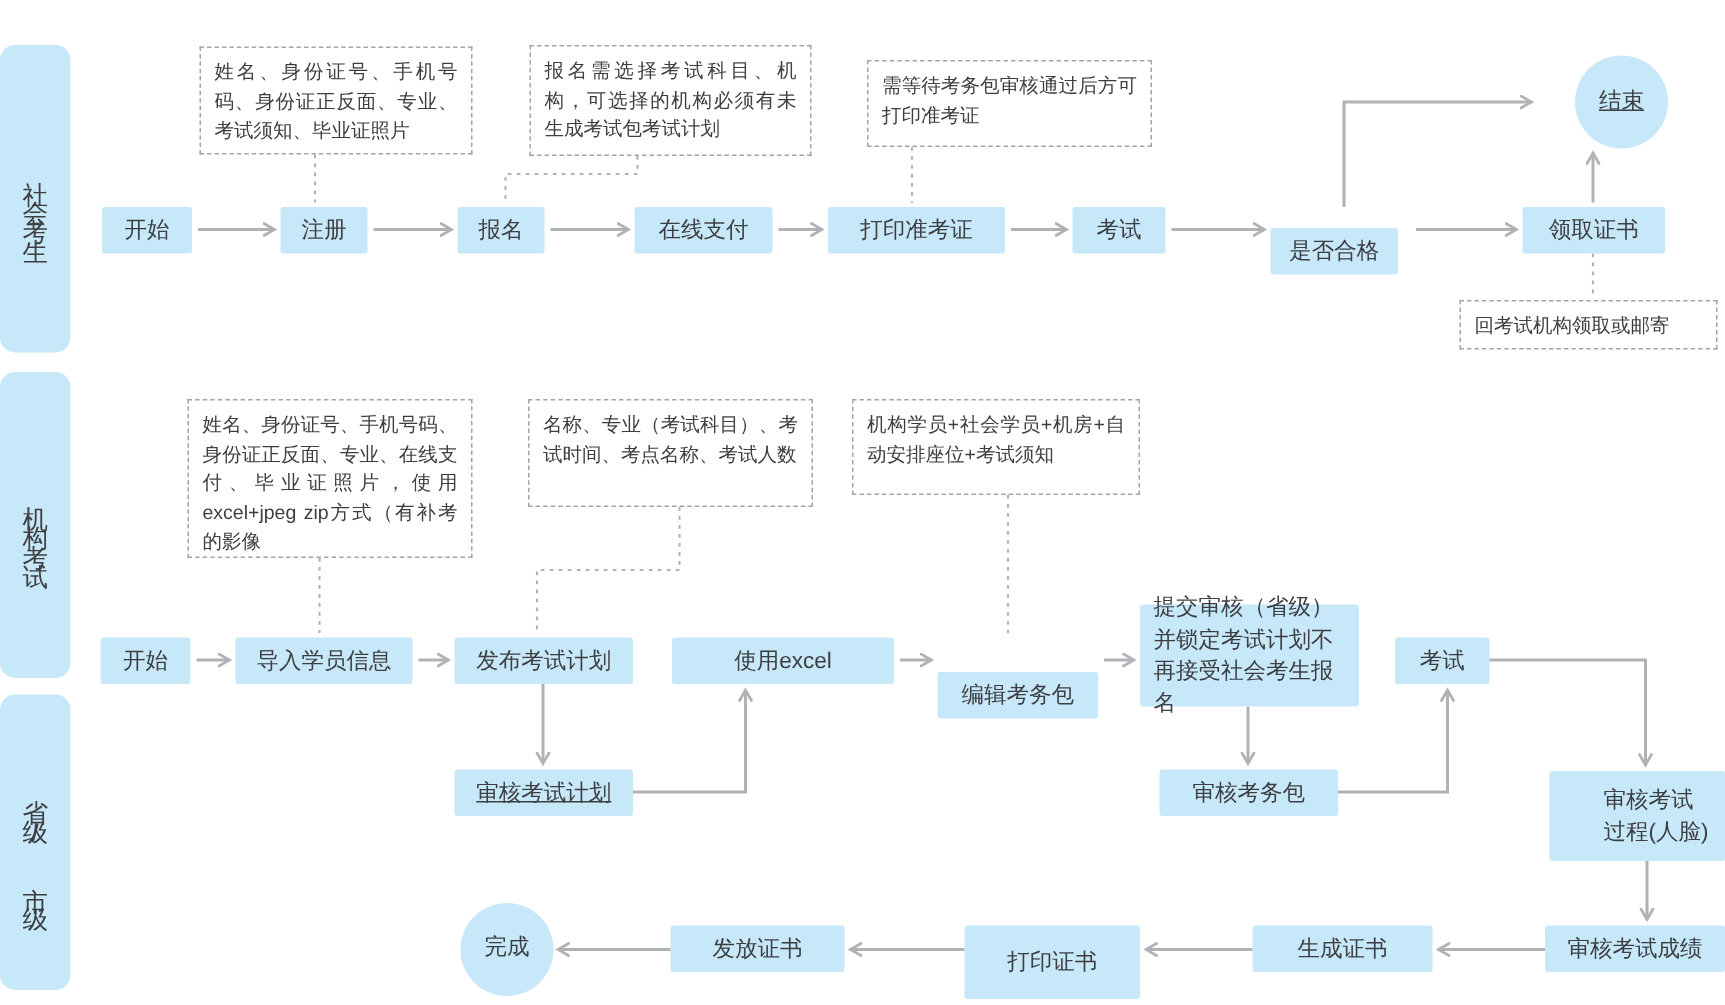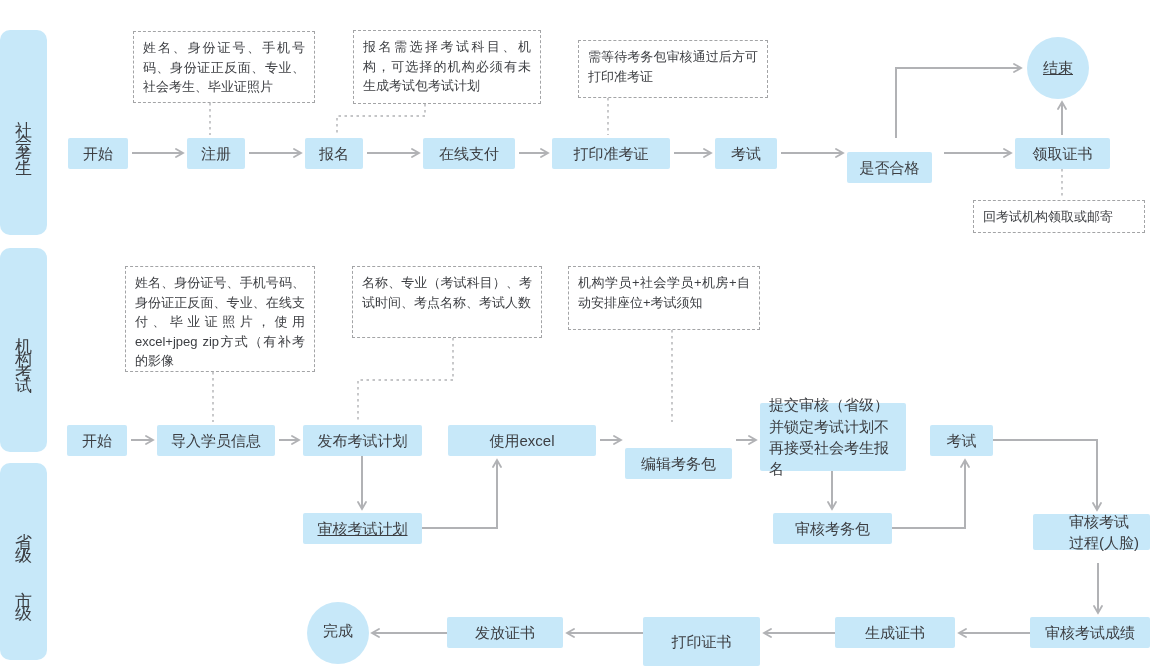--- a/index.html
+++ b/index.html
@@ -74,39 +74,39 @@
     </div>
   <div id="nodes-layer">
       <div class="node" style="left: 68px; top: 138px; width: 60px; height: 31px;">开始</div>
       <div class="node" style="left: 187px; top: 138px; width: 58px; height: 31px;">注册</div>
       <div class="node" style="left: 305px; top: 138px; width: 58px; height: 31px;">报名</div>
       <div class="node" style="left: 423px; top: 138px; width: 92px; height: 31px;">在线支付</div>
       <div class="node" style="left: 552px; top: 138px; width: 118px; height: 31px;">打印准考证</div>
       <div class="node" style="left: 715px; top: 138px; width: 62px; height: 31px;">考试</div>
       <div class="node" style="left: 847px; top: 152px; width: 85px; height: 31px;">是否合格</div>
       <div class="node" style="left: 1015px; top: 138px; width: 95px; height: 31px;">领取证书</div>
-      <div class="node circle" style="left: 1027px; top: 37px; width: 62px; height: 62px; text-decoration: underline;">结束</div>
+      <div class="node circle" style="left: 1050px; top: 37px; width: 62px; height: 62px; text-decoration: underline;">结束</div>
       <div class="node" style="left: 67px; top: 425px; width: 60px; height: 31px;">开始</div>
       <div class="node" style="left: 157px; top: 425px; width: 118px; height: 31px;">导入学员信息</div>
       <div class="node" style="left: 303px; top: 425px; width: 119px; height: 31px;">发布考试计划</div>
       <div class="node" style="left: 448px; top: 425px; width: 148px; height: 31px;">使用excel</div>
       <div class="node" style="left: 625px; top: 448px; width: 107px; height: 31px;">编辑考务包</div>
       <div class="node left" style="left: 760px; top: 403px; width: 146px; height: 68px;">提交审核（省级）并锁定考试计划不再接受社会考生报名</div>
       <div class="node" style="left: 930px; top: 425px; width: 63px; height: 31px;">考试</div>
       <div class="node" style="left: 303px; top: 513px; width: 119px; height: 31px; text-decoration: underline;">审核考试计划</div>
       <div class="node" style="left: 773px; top: 513px; width: 119px; height: 31px;">审核考务包</div>
-      <div class="node left" style="left: 1033px; top: 514px; width: 117px; height: 36px; padding-left: 36px;">审核考试过程(人脸)</div>
+      <div class="node left" style="left: 1033px; top: 514px; width: 117px; height: 60px; padding-left: 36px;">审核考试过程(人脸)</div>
       <div class="node" style="left: 1030px; top: 617px; width: 120px; height: 31px;">审核考试成绩</div>
       <div class="node" style="left: 835px; top: 617px; width: 120px; height: 31px;">生成证书</div>
       <div class="node" style="left: 643px; top: 617px; width: 117px; height: 49px;">打印证书</div>
       <div class="node bold" style="left: 447px; top: 617px; width: 116px; height: 31px;">发放证书</div>
       <div class="node circle" style="left: 307px; top: 602px; width: 62px; height: 62px; font-family: Liberation Mono, monospace;">完成</div>
     </div>
   <div id="notes-layer">
-      <div class="note" style="left: 133px; top: 31px; width: 182px; height: 72px;">姓名、身份证号、手机号码、身份证正反面、专业、社会考生、毕业证照片</div>
+      <div class="note" style="left: 133px; top: 31px; width: 182px; height: 72px;">姓名、身份证号、手机号码、身份证正反面、专业、考试须知、毕业证照片</div>
       <div class="note" style="left: 353px; top: 30px; width: 188px; height: 74px;">报名需选择考试科目、机构，可选择的机构必须有未生成考试包考试计划</div>
       <div class="note" style="left: 578px; top: 40px; width: 190px; height: 58px;">需等待考务包审核通过后方可打印准考证</div>
       <div class="note" style="left: 973px; top: 200px; width: 172px; height: 33px;">回考试机构领取或邮寄</div>
       <div class="note" style="left: 125px; top: 266px; width: 190px; height: 106px;">姓名、身份证号、手机号码、身份证正反面、专业、在线支付、毕业证照片，使用excel+jpeg zip方式（有补考的影像</div>
       <div class="note" style="left: 352px; top: 266px; width: 190px; height: 72px;">名称、专业（考试科目）、考试时间、考点名称、考试人数</div>
       <div class="note" style="left: 568px; top: 266px; width: 192px; height: 64px;">机构学员+社会学员+机房+自动安排座位+考试须知</div>
     </div>
 </div>
 
 </body></html>

